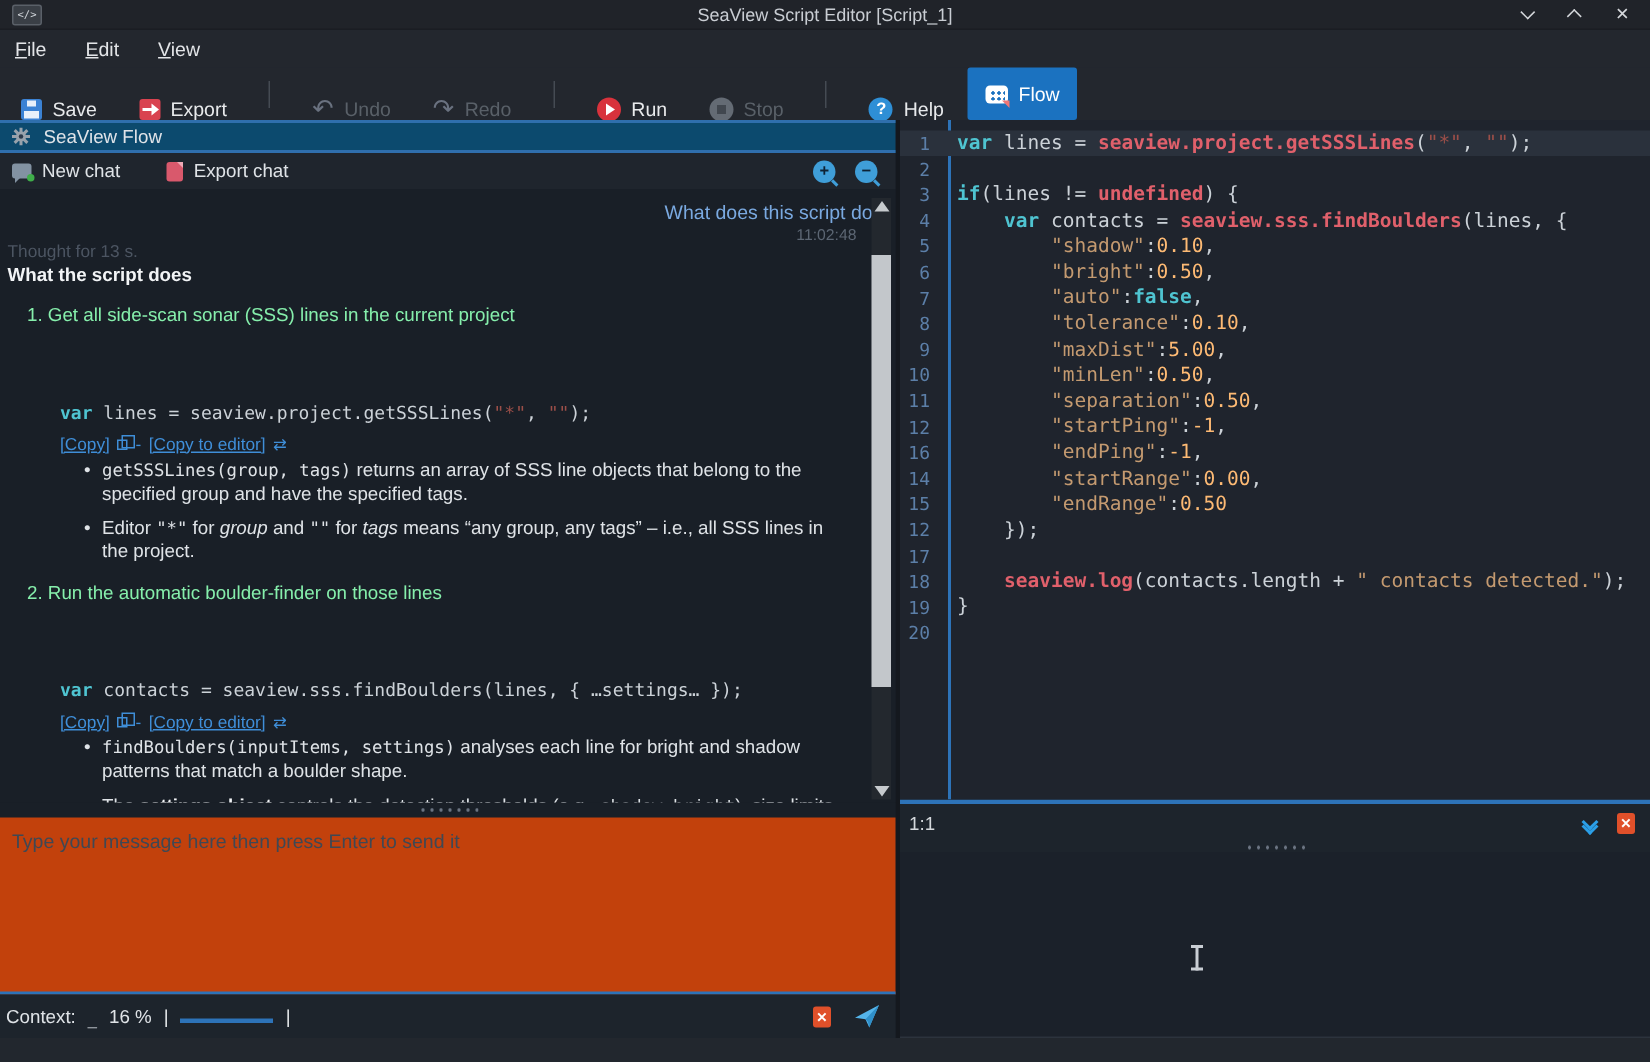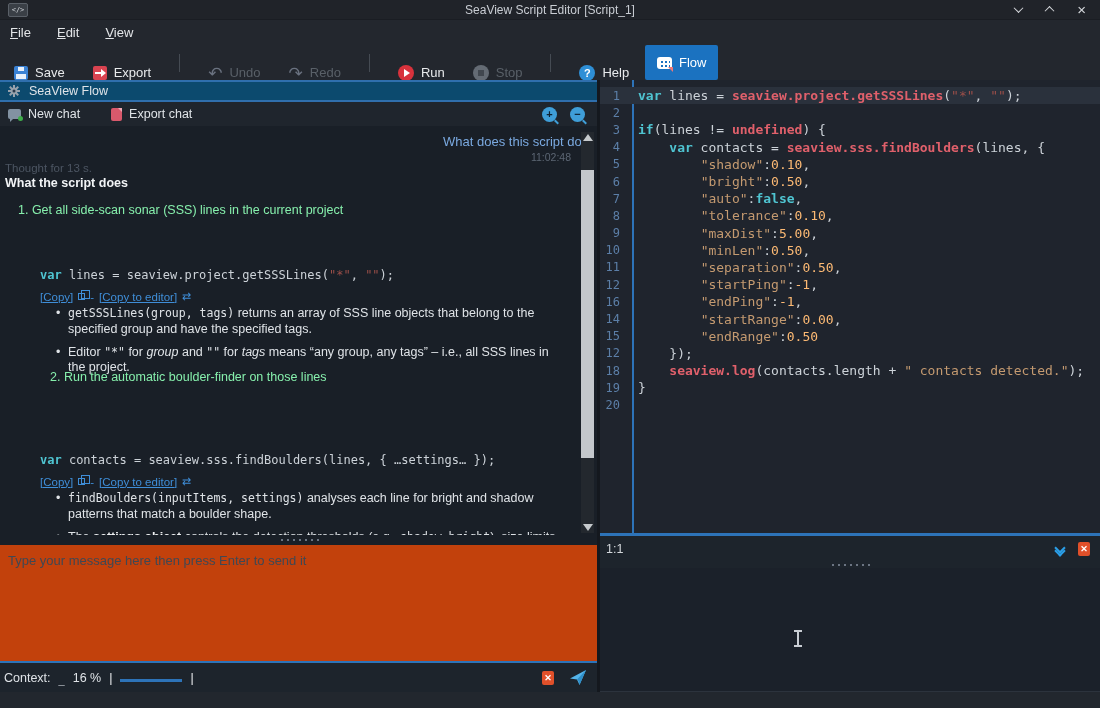--- a/index.html
+++ b/index.html
@@ -285,21 +285,21 @@
           <span class="ic-copy"></span>
           <span>-</span>
           <a href="#">[Copy to editor]</a>
           <span class="swap">⇄</span>
         </div>
         <ul class="chat-bullets" style="top:180px;">
           <li><span class="seg-m">getSSSLines(group, tags)</span><span class="seg-t"> returns an array of SSS line objects that belong to the specified group and have the specified tags.</span></li>
           <li><span class="seg-t">Editor </span><span class="seg-m">"*"</span><span class="seg-t"> for </span><span class="seg-i">group</span><span class="seg-t"> and </span><span class="seg-m">""</span><span class="seg-t"> for </span><span class="seg-i">tags</span><span class="seg-t"> means “any group, any tags” – i.e., all SSS lines in the project.</span></li>
         </ul>
 
-        <div class="chat-step" style="top:244px;margin-left:32px;">2. Run the automatic boulder-finder on those lines</div>
+        <div class="chat-step" style="top:262px;">2. Run the automatic boulder-finder on those lines</div>
         <div class="chat-code" style="top:327px;"><span class="seg-kw">var</span><span class="seg-pl"> contacts = seaview.sss.findBoulders(lines, { …settings… });</span></div>
         <div class="chat-links" style="top:349px;">
           <a href="#">[Copy]</a>
           <span class="ic-copy"></span>
           <span>-</span>
           <a href="#">[Copy to editor]</a>
           <span class="swap">⇄</span>
         </div>
         <ul class="chat-bullets" style="top:365px;">
           <li><span class="seg-m">findBoulders(inputItems, settings)</span><span class="seg-t"> analyses each line for bright and shadow patterns that match a boulder shape.</span></li>
@@ -402,20 +402,24 @@
             </div>
             <div class="code-row">
               <span class="ln">15</span>
               <span class="ct"><span class="seg-pl">        </span><span class="seg-prop">"endRange"</span><span class="seg-pl">:</span><span class="seg-num">0.50</span></span>
             </div>
             <div class="code-row">
               <span class="ln">12</span>
               <span class="ct"><span class="seg-pl">    });</span></span>
             </div>
             <div class="code-row">
+              <span class="ln">17</span>
+              <span class="ct"></span>
+            </div>
+            <div class="code-row">
               <span class="ln">18</span>
               <span class="ct"><span class="seg-pl">    </span><span class="seg-fn">seaview.log</span><span class="seg-pl">(contacts.length + </span><span class="seg-prop">" contacts detected."</span><span class="seg-pl">);</span></span>
             </div>
             <div class="code-row">
               <span class="ln">19</span>
               <span class="ct"><span class="seg-pl">}</span></span>
             </div>
             <div class="code-row">
               <span class="ln">20</span>
               <span class="ct"></span>

